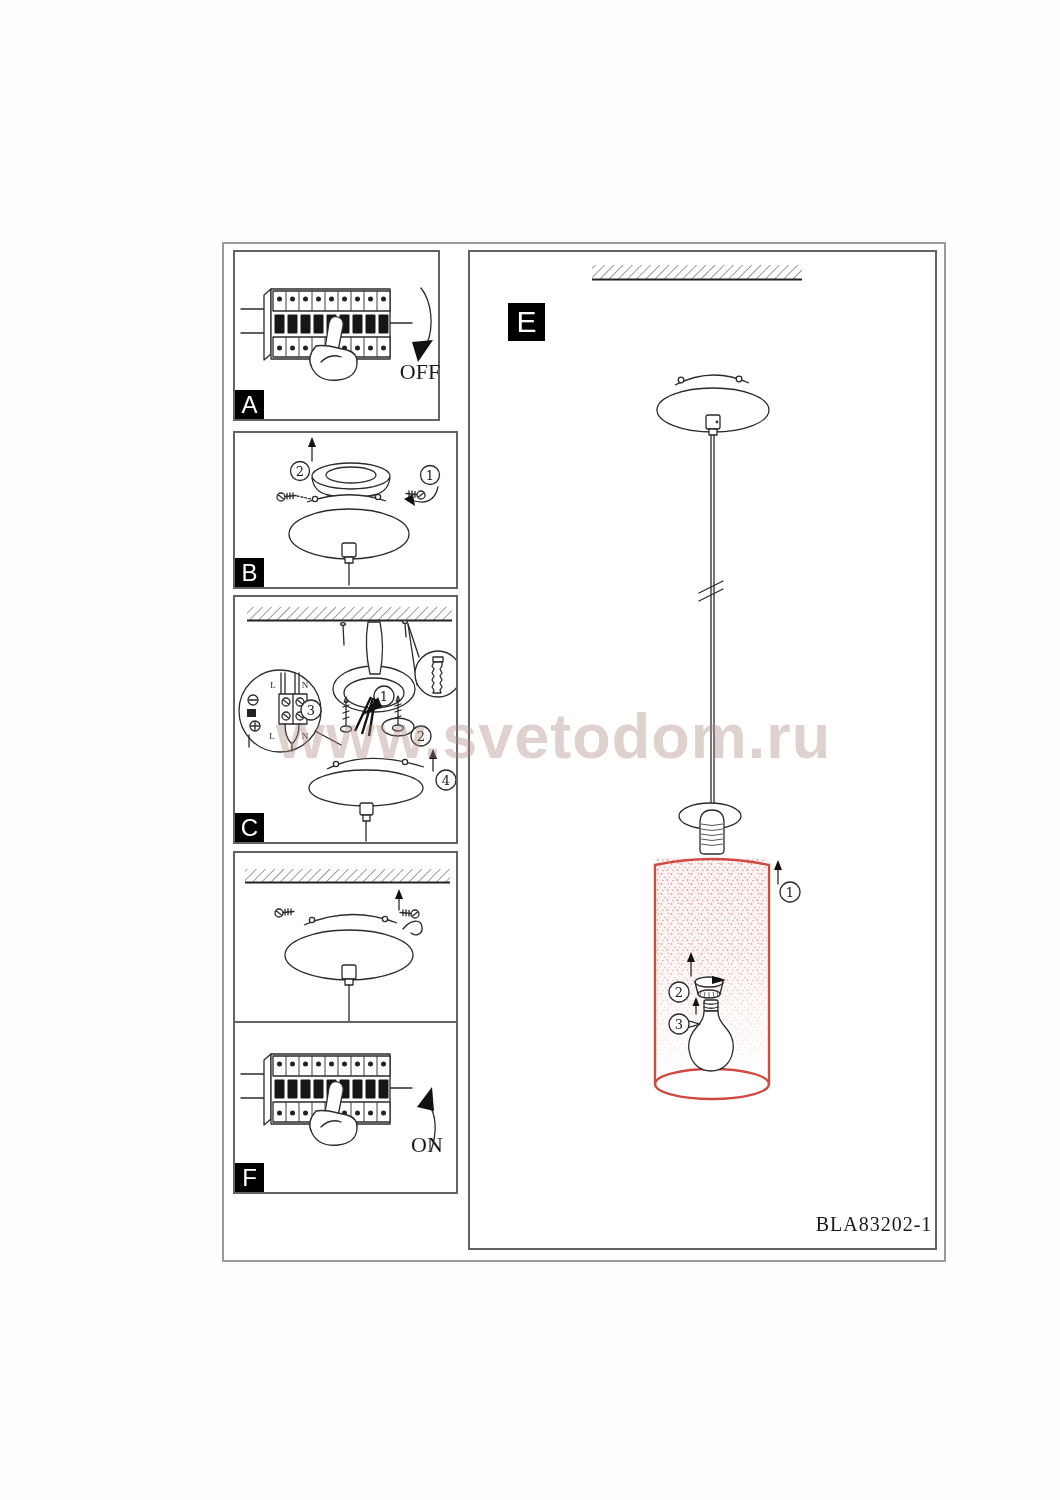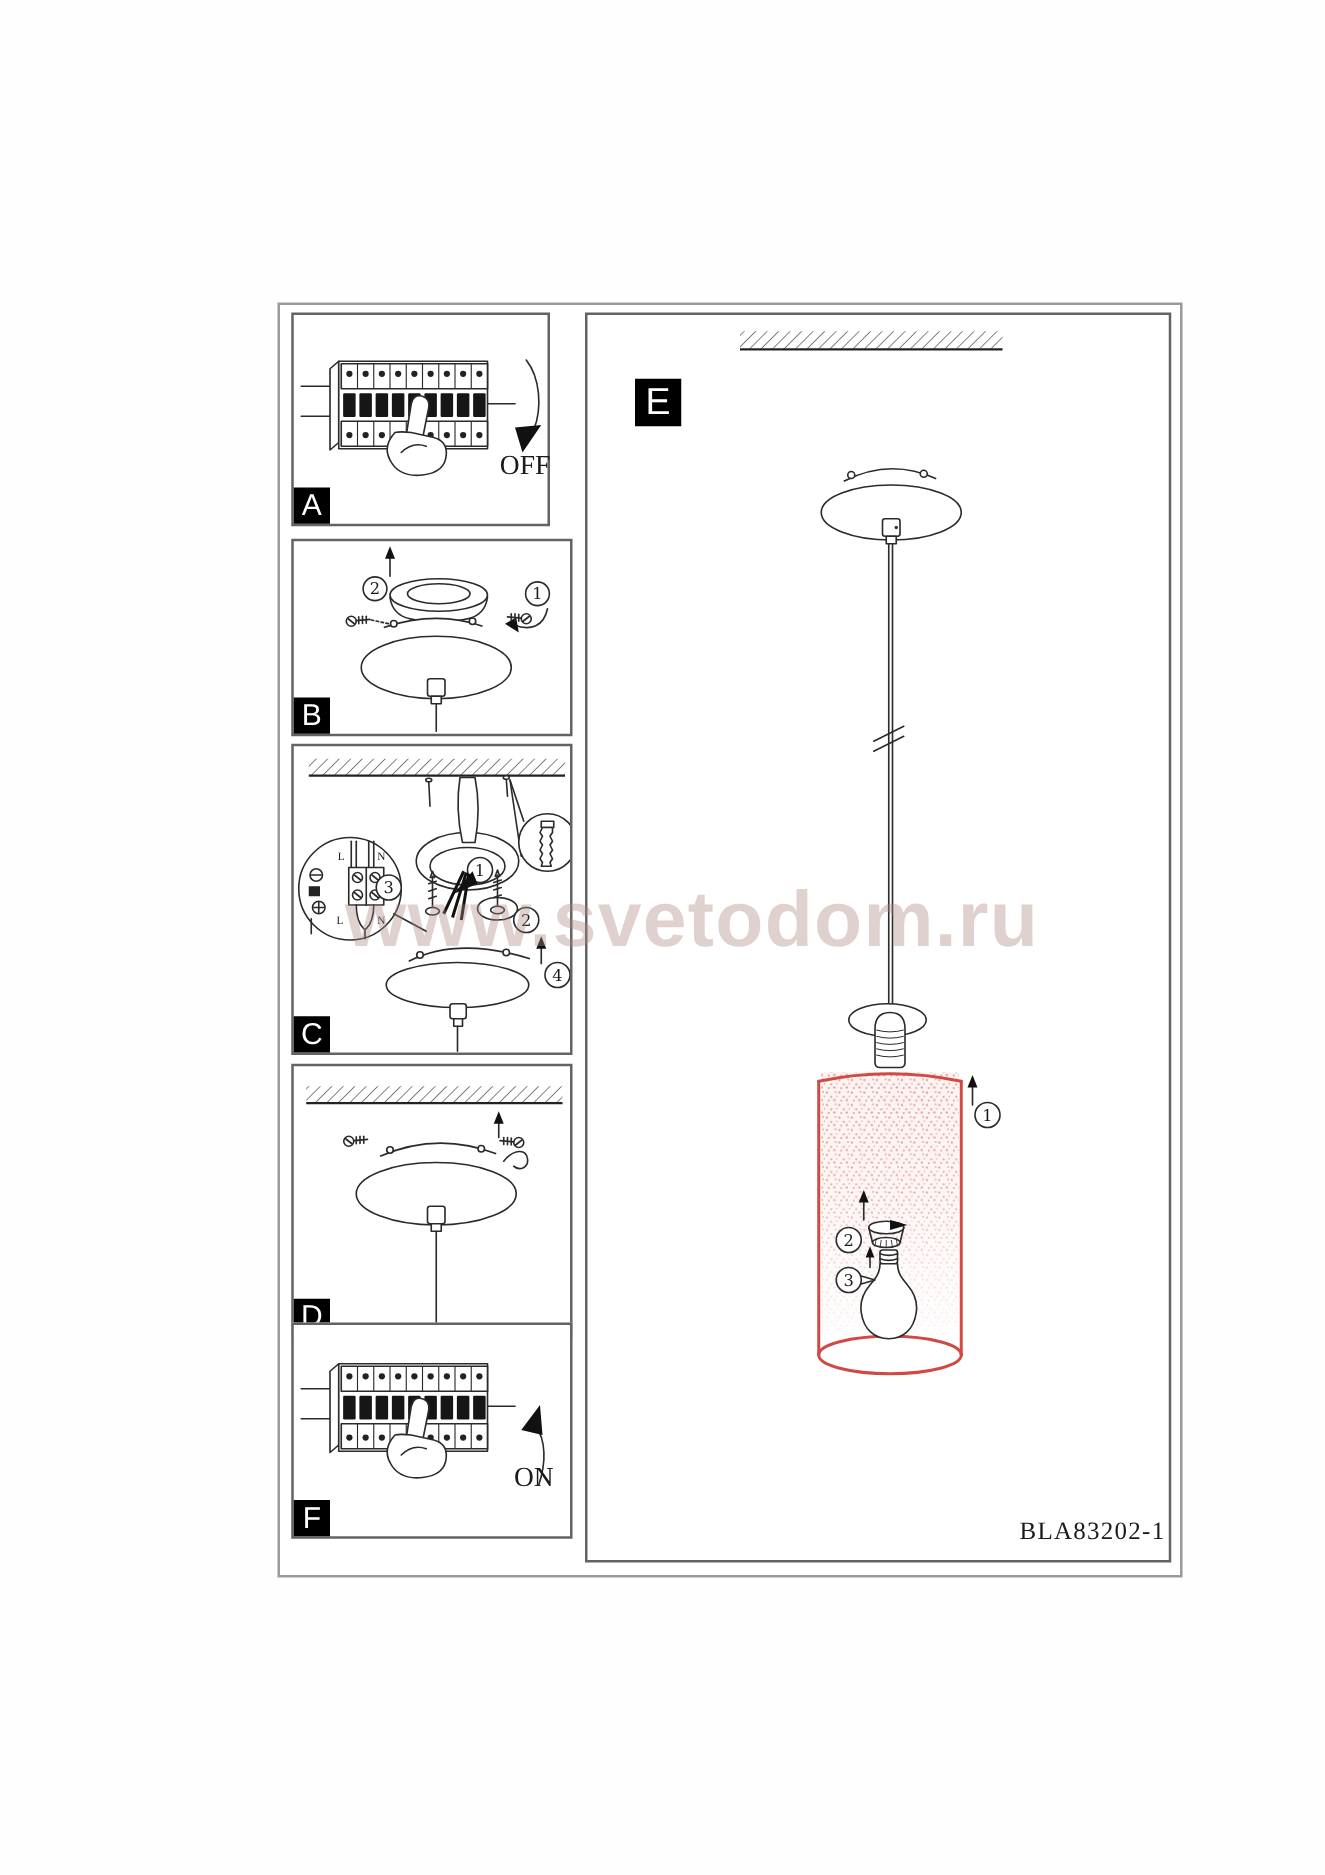--- a/index.html
+++ b/index.html
@@ -5,21 +5,21 @@
   html,body{margin:0;padding:0;background:#ffffff;}
   #page{position:relative;width:1060px;height:1500px;background:#fefefe;overflow:hidden;
         font-family:"Liberation Sans",sans-serif;}
   #outer-frame{position:absolute;left:222px;top:242px;width:720px;height:1016px;
         border:2px solid #9a9a9a;background:#fff;}
   .panel{position:absolute;border:2px solid #636363;background:#fff;box-sizing:border-box;}
   #panel-a{left:233px;top:250px;width:207px;height:171px;}
   #panel-b{left:233px;top:431px;width:225px;height:158px;}
   #panel-c{left:233px;top:595px;width:225px;height:249px;}
   #panel-d{left:233px;top:851px;width:225px;height:219px;}
-  #panel-f{left:233px;top:1058px;width:225px;height:173px;}
+  #panel-f{left:233px;top:1021px;width:225px;height:173px;}
   #panel-e{left:468px;top:250px;width:469px;height:1000px;}
   .plabel{position:absolute;left:0;bottom:0;width:29px;height:29px;background:#000;color:#fff;
         display:flex;align-items:center;justify-content:center;font-size:24px;line-height:1;
         font-family:"Liberation Sans",sans-serif;}
   .plabel-e{position:absolute;left:38px;top:51px;width:37px;height:38px;background:#000;color:#fff;
         display:flex;align-items:center;justify-content:center;font-size:30px;}
   .panel svg{position:absolute;left:0;top:0;}
   .ln{fill:none;stroke:#2b2b2b;stroke-width:1.3;stroke-linecap:round;stroke-linejoin:round;}
   .lnf{fill:#ffffff;stroke:#2b2b2b;stroke-width:1.3;stroke-linejoin:round;}
   .blk{fill:#111;stroke:none;}

